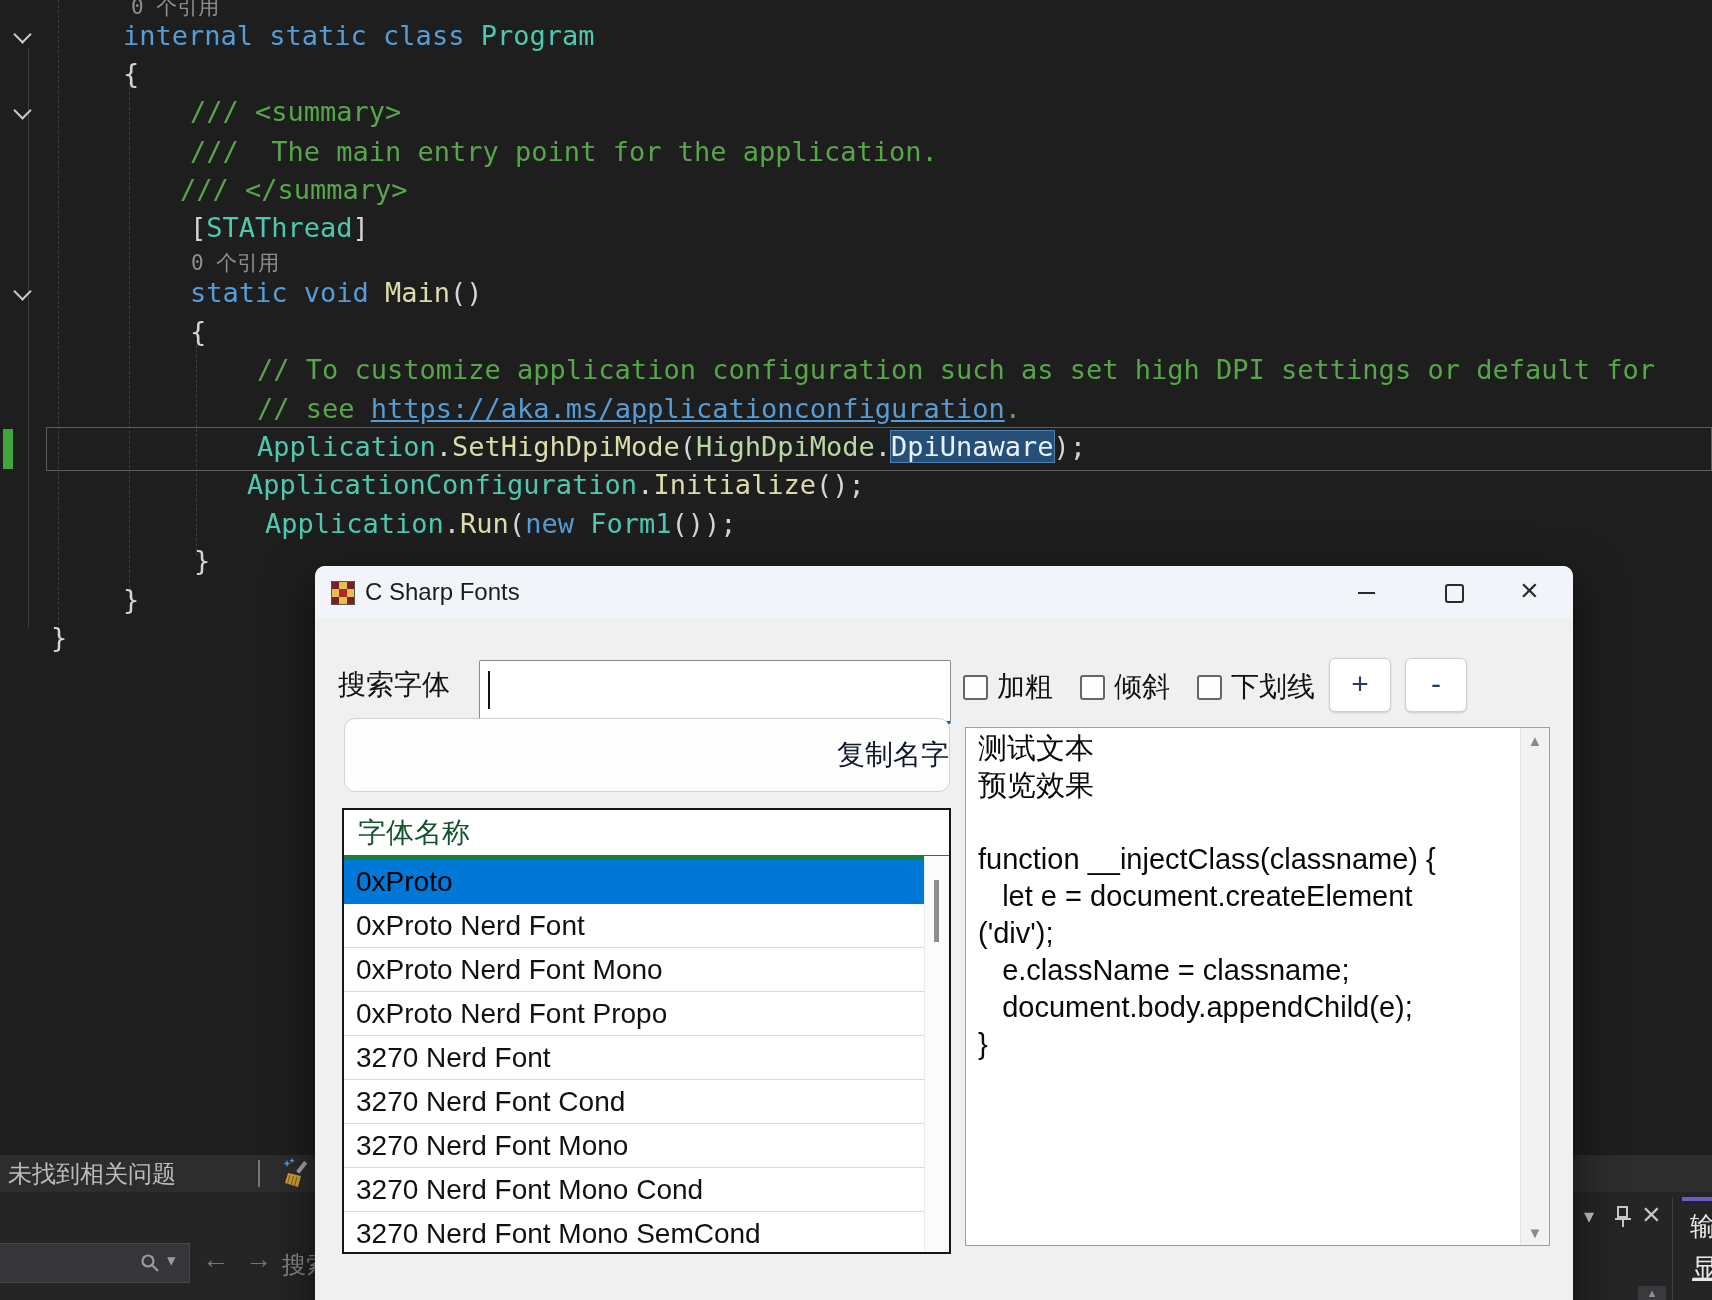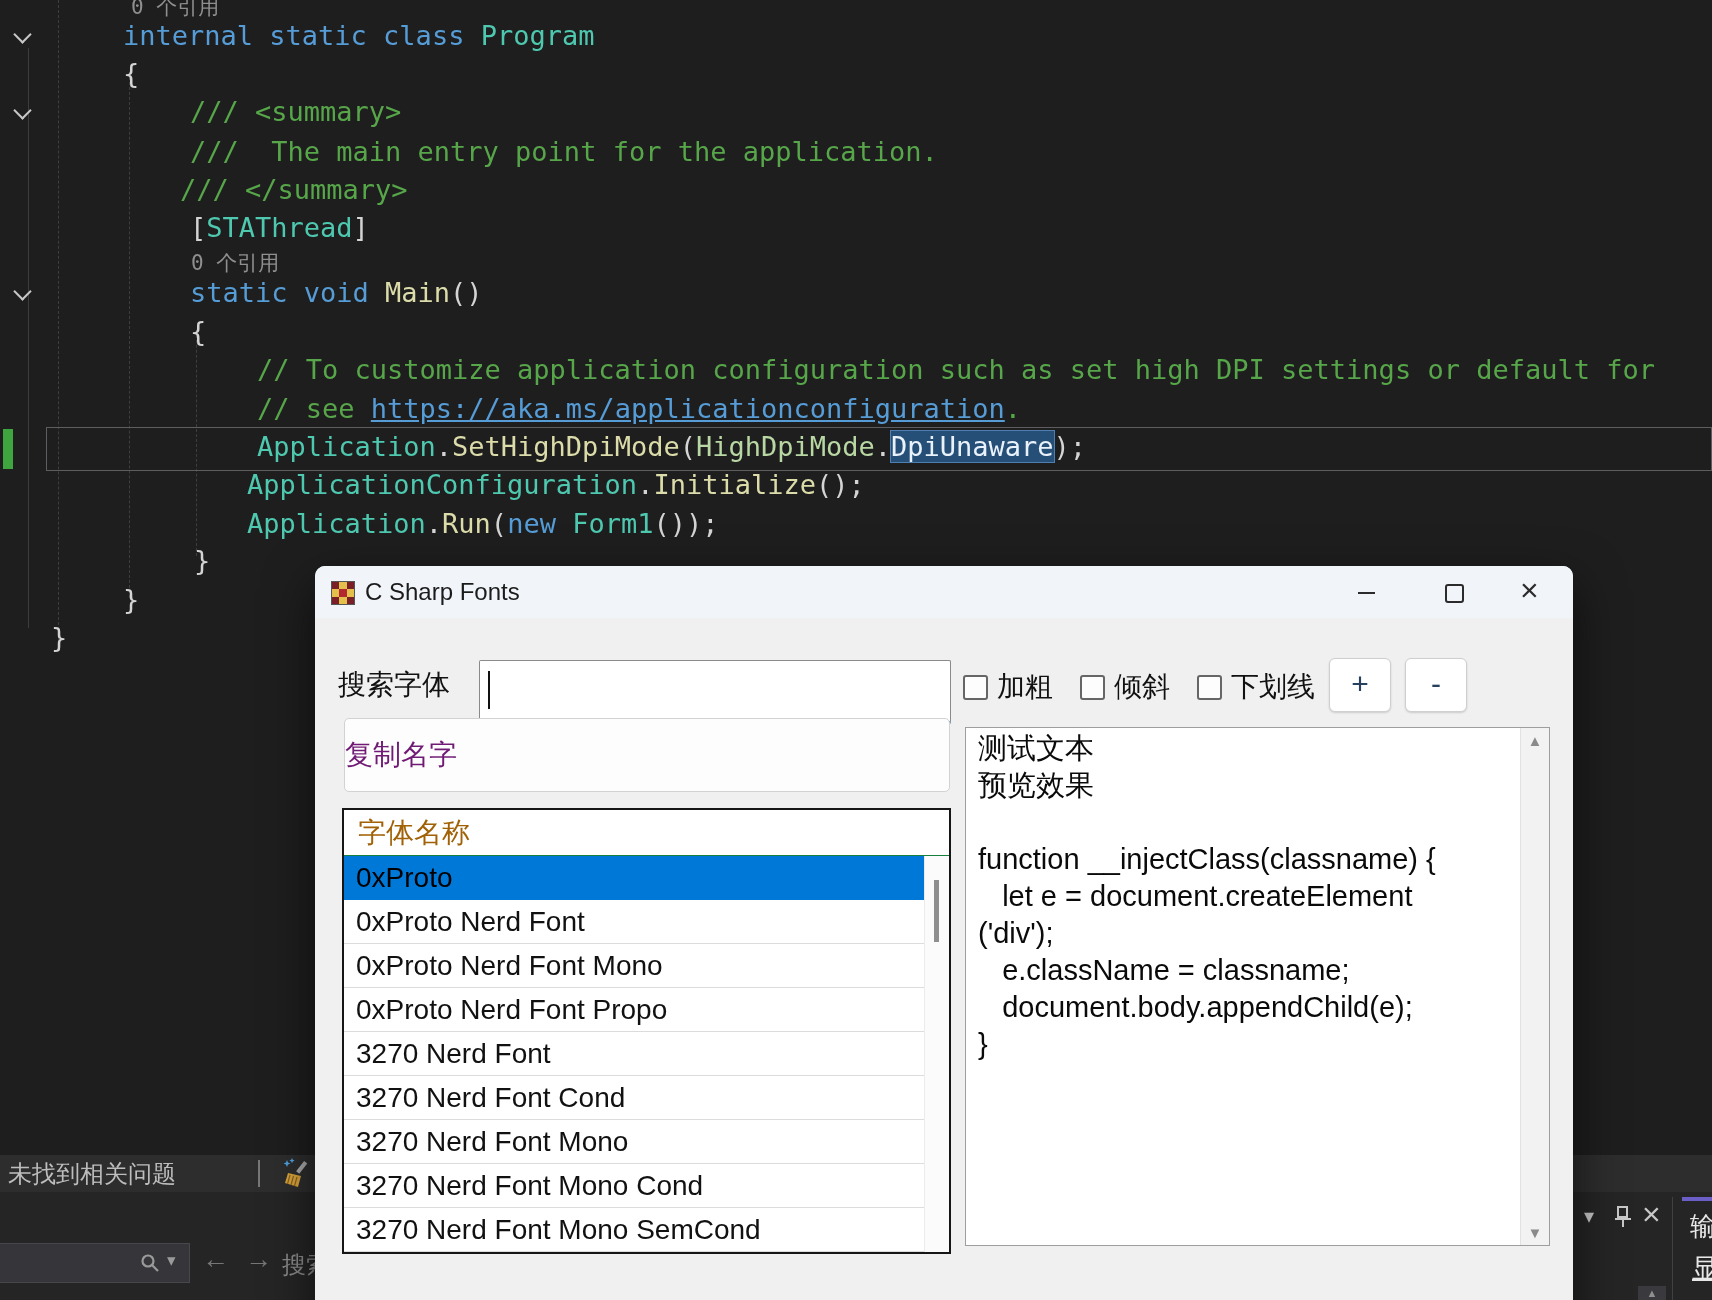--- a/index.html
+++ b/index.html
@@ -64,26 +64,26 @@
   .search-input{position:absolute;left:164px;top:94px;width:470px;height:60px;background:#fff;
                 border:1px solid #8A8A8A;border-bottom:3px solid #005FB8;border-radius:2px;}
   .caret{position:absolute;left:8px;top:10px;width:2px;height:38px;background:#111;}
   .checks{position:absolute;left:648px;top:98px;height:46px;display:flex;align-items:center;gap:27px;}
   .chk{display:flex;align-items:center;gap:9px;font-size:28px;color:#111;}
   .box{width:21px;height:21px;border:2px solid #666;border-radius:3px;background:#FDFDFD;}
   .szbtn{position:absolute;top:92px;width:60px;height:52px;background:#FFF;border:1px solid #CFCFCF;
          border-radius:6px;box-shadow:0 1px 2px rgba(0,0,0,.15);font-size:30px;color:#27405E;
          text-align:center;line-height:50px;}
   .copy-btn{position:absolute;left:29px;top:152px;width:604px;height:72px;background:#FDFDFD;
-            border:1px solid #D2D2D2;border-radius:5px;font-size:28px;color:#701a75;
-            text-align:left;line-height:72px;}
+            border:1px solid #D2D2D2;border-radius:11px;font-size:28px;color:#0f172a;
+            text-align:right;line-height:72px;}
   .fontlist{position:absolute;left:27px;top:242px;width:605px;height:442px;background:#fff;
             border:2px solid #161616;overflow:hidden;}
-  .fl-header{height:45px;line-height:45px;padding-left:14px;font-size:28px;color:#a16207;
-             border-bottom:1px solid #15803d;}
+  .fl-header{height:45px;line-height:45px;padding-left:14px;font-size:28px;color:#14532d;
+             border-bottom:5px solid #15803d;}
   .fl-row{height:43px;line-height:43px;padding-left:12px;font-size:28px;color:#111;
           border-bottom:1px solid #DCDCDC;white-space:nowrap;}
   .fl-row.selected{background:#0078D7;color:#000000;border-bottom:1px solid #0078D7;}
   .fl-scroll{position:absolute;right:0;top:46px;bottom:0;width:24px;background:#FBFBFB;
              border-left:1px solid #ECECEC;}
   .fl-thumb{position:absolute;left:9px;top:24px;width:5px;height:62px;background:#8F8F8F;}
   .preview{position:absolute;left:650px;top:161px;width:583px;height:517px;background:#fff;
            border:1px solid #9E9E9E;}
   .pv-text{position:absolute;left:12px;top:2px;right:34px;font-size:29px;color:#0A0A0A;}
   .pv-text div{height:37px;line-height:37px;white-space:pre;}
@@ -118,21 +118,21 @@
         <div class="code-line " style="left: 190px; top: 136px;"><span class="cm">///  The main entry point for the application.</span></div>
         <div class="code-line " style="left: 180px; top: 174px;"><span class="cm">/// &lt;/summary&gt;</span></div>
         <div class="code-line " style="left: 190px; top: 212px;"><span class="pl">[</span><span class="ty">STAThread</span><span class="pl">]</span></div>
         <div class="code-line cl" style="left: 191px; top: 250px;"><span>0 个引用</span></div>
         <div class="code-line " style="left: 190px; top: 277px;"><span class="kw">static </span><span class="kw">void </span><span class="me">Main</span><span class="pl">()</span></div>
         <div class="code-line " style="left: 190px; top: 316px;"><span class="pl">{</span></div>
         <div class="code-line " style="left: 257px; top: 354px;"><span class="cm">// To customize application configuration such as set high DPI settings or default for</span></div>
         <div class="code-line " style="left: 257px; top: 393px;"><span class="cm">// see </span><span class="lk">https://aka.ms/applicationconfiguration</span><span class="cm">.</span></div>
         <div class="code-line " style="left: 257px; top: 431px;"><span class="ty">Application</span><span class="pl">.</span><span class="me">SetHighDpiMode</span><span class="pl">(</span><span class="en">HighDpiMode</span><span class="pl">.</span><span class="sel">DpiUnaware</span><span class="pl">);</span></div>
         <div class="code-line " style="left: 247px; top: 469px;"><span class="ty">ApplicationConfiguration</span><span class="pl">.</span><span class="me">Initialize</span><span class="pl">();</span></div>
-        <div class="code-line " style="left: 247px; top: 508px;"><span class="ty">Application</span><span class="pl">.</span><span class="me">Run</span><span class="pl">(</span><span class="kw">new </span><span class="ty">Form1</span><span class="pl">());</span></div>
+        <div class="code-line " style="left: 265px; top: 508px;"><span class="ty">Application</span><span class="pl">.</span><span class="me">Run</span><span class="pl">(</span><span class="kw">new </span><span class="ty">Form1</span><span class="pl">());</span></div>
         <div class="code-line " style="left: 194px; top: 545px;"><span class="pl">}</span></div>
         <div class="code-line " style="left: 123px; top: 584px;"><span class="pl">}</span></div>
         <div class="code-line " style="left: 51px; top: 622px;"><span class="pl">}</span></div>
       </div>
   </div>
 
   <div class="strip">
     <span class="status">未找到相关问题</span>
     <span class="sep"></span>
     <svg style="position:absolute;left:280px;top:3px;" width="32" height="32" viewBox="0 0 32 32">

